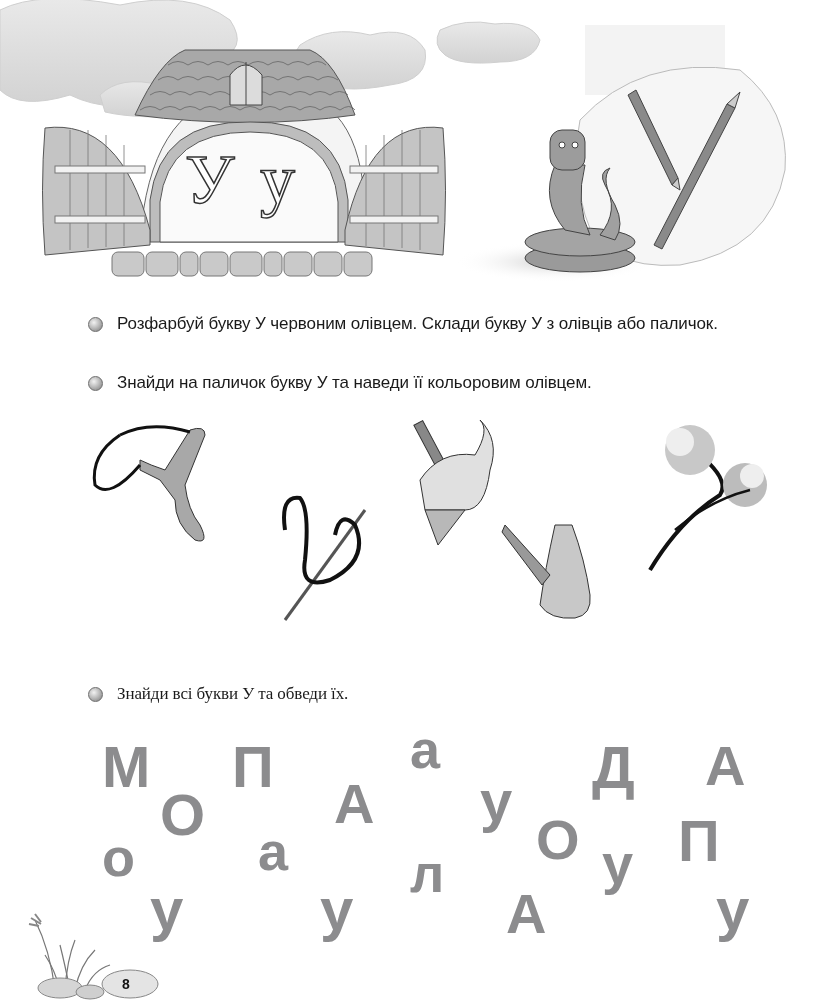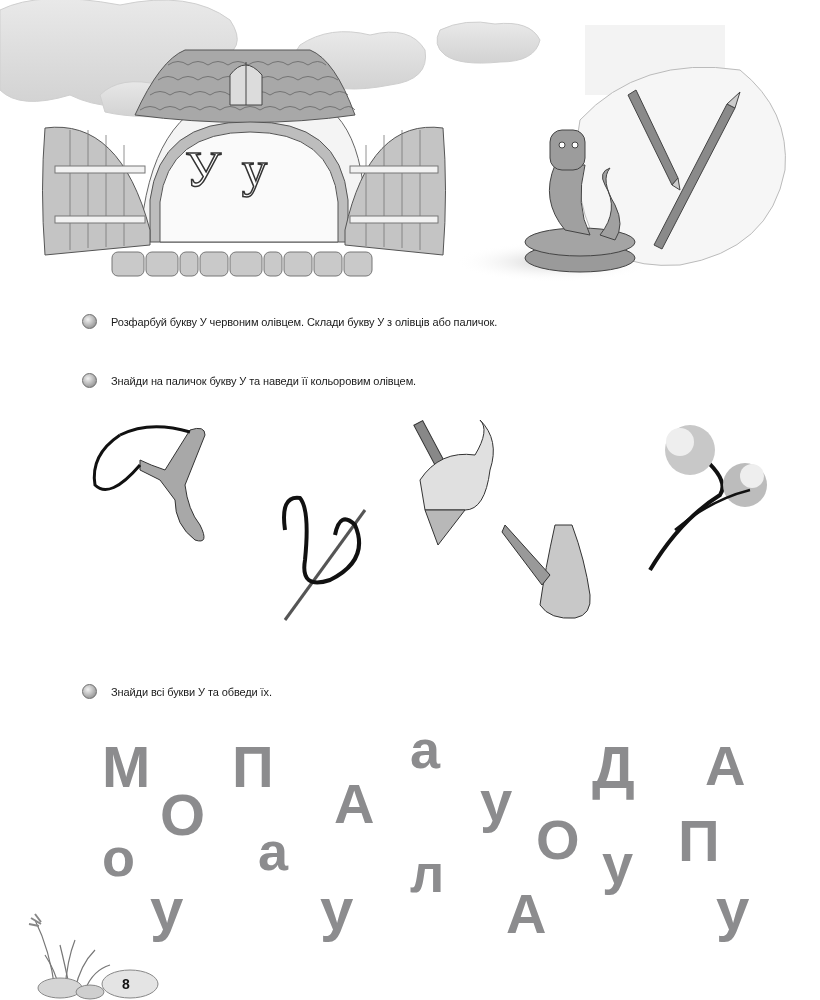--- a/index.html
+++ b/index.html
@@ -1,18 +1,18 @@
 <!DOCTYPE html>
 <html><head>
 <meta charset="utf-8">
 <style>
   html,body{margin:0;padding:0;background:#fff;}
   body{width:820px;height:1000px;position:relative;overflow:hidden;font-family:"Liberation Sans",sans-serif;}
   .abs{position:absolute;}
-  .task{position:absolute;left:82px;display:flex;align-items:center;font-size:11px;color:#1a1a1a;letter-spacing:-0.1px;justify-content:flex-end;}
+  .task{position:absolute;left:88px;display:flex;align-items:center;font-size:17px;color:#1a1a1a;letter-spacing:-0.1px;justify-content:flex-end;}
   .bullet{width:13px;height:13px;border-radius:50%;background:radial-gradient(circle at 38% 35%,#f2f2f2 0%,#bdbdbd 45%,#7a7a7a 100%);border:1px solid #6e6e6e;margin-right:14px;flex:none;}
   .letter{position:absolute;font-family:"Liberation Sans",sans-serif;font-weight:bold;color:#8c8c8e;line-height:1;}
   .pagenum{position:absolute;left:122px;top:976px;font-size:14px;font-weight:bold;color:#111;}
 </style>
 </head>
 <body>
 
 <div class="abs" style="left:0;top:0;width:820px;height:290px;">
   <svg width="820" height="290" viewBox="0 0 820 290">
     <defs>
@@ -95,21 +95,21 @@
       <ellipse cx="580" cy="242" rx="55" ry="14" fill="#a4a4a4"></ellipse>
       <path d="M555 165 Q540 200 565 230 L590 235 Q575 205 585 165 Z" fill="#a0a0a0"></path>
       <path d="M600 235 Q620 210 605 185 Q598 172 610 168 Q600 180 615 205 Q625 225 615 240 Z" fill="#a0a0a0"></path>
       <rect x="550" y="130" width="35" height="40" rx="12" fill="#9c9c9c"></rect>
       <circle cx="562" cy="145" r="3" fill="#fff"></circle>
         <circle cx="575" cy="145" r="3" fill="#fff"></circle>
     </g>
   </svg>
 </div>
 
-<div class="abs" style="left:185px;top:140px;font-family:'Liberation Serif',serif;font-size:51px;color:#fff;-webkit-text-stroke:1.5px #333;letter-spacing:4px;">У у</div>
+<div class="abs" style="left:185px;top:140px;font-family:'Liberation Serif',serif;font-size:70px;color:#fff;-webkit-text-stroke:1.5px #333;letter-spacing:4px;">У у</div>
 
 <div class="task" style="top:314px;">
   <span class="bullet"></span>
   <span>Розфарбуй букву У червоним олівцем. Склади букву У з олівців або паличок.</span>
 </div>
 
 <div class="task" style="top:373px;">
   <span class="bullet"></span>
   <span>Знайди на паличок букву У та наведи її кольоровим олівцем.</span>
 </div>
@@ -143,21 +143,21 @@
       <path d="M570 160 Q600 110 640 85 Q650 70 620 45" fill="none" stroke="#111" stroke-width="4"></path>
       <circle cx="610" cy="40" r="25" fill="#c8c8c8"></circle>
         <circle cx="600" cy="32" r="14" fill="#eee"></circle>
       <circle cx="665" cy="75" r="22" fill="#bcbcbc"></circle>
         <circle cx="672" cy="66" r="12" fill="#eee"></circle>
       <path d="M595 120 Q630 90 670 80" fill="none" stroke="#111" stroke-width="2.5"></path>
     </g>
   </svg>
 </div>
 
-<div class="task" style="top:684px;">
+<div class="task" style="top:684px;font-family:Liberation Serif, serif;">
   <span class="bullet"></span>
   <span>Знайди всі букви У та обведи їх.</span>
 </div>
 
 <div class="abs" style="left:0;top:0;width:820px;height:1000px;pointer-events:none;">
   <span class="letter" style="left:102px;top:738px;font-size:58px;">М</span>
   <span class="letter" style="left:232px;top:738px;font-size:58px;">П</span>
   <span class="letter" style="left:410px;top:722px;font-size:54px;">а</span>
   <span class="letter" style="left:592px;top:738px;font-size:60px;">Д</span>
   <span class="letter" style="left:705px;top:738px;font-size:56px;">А</span>

